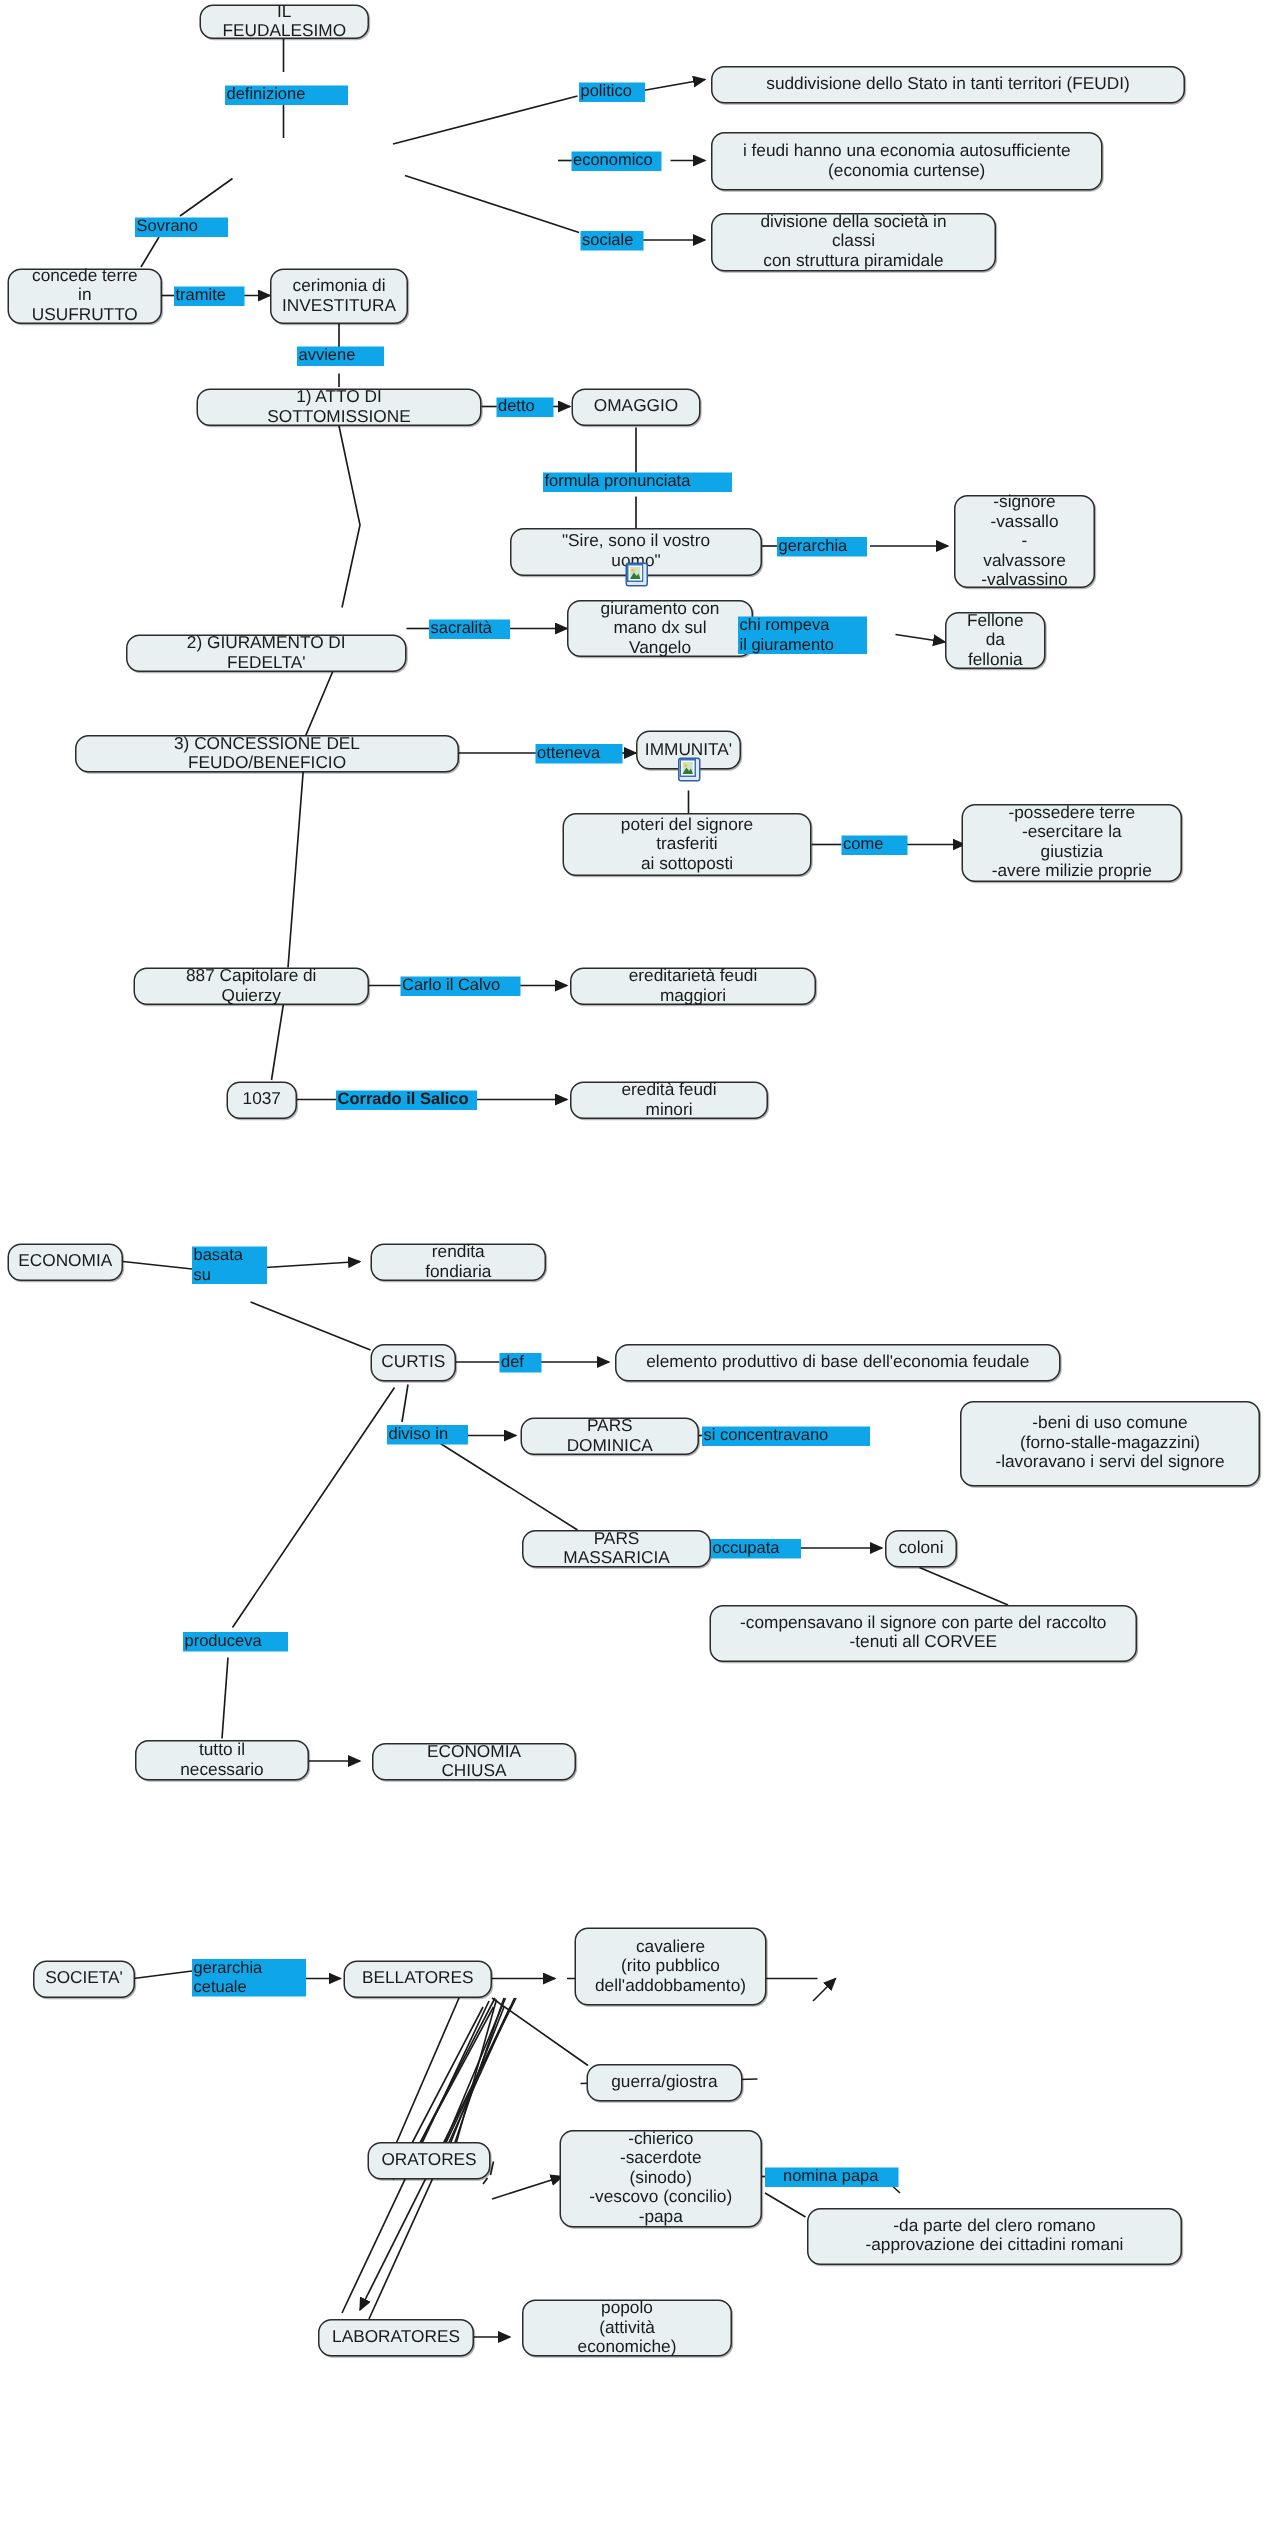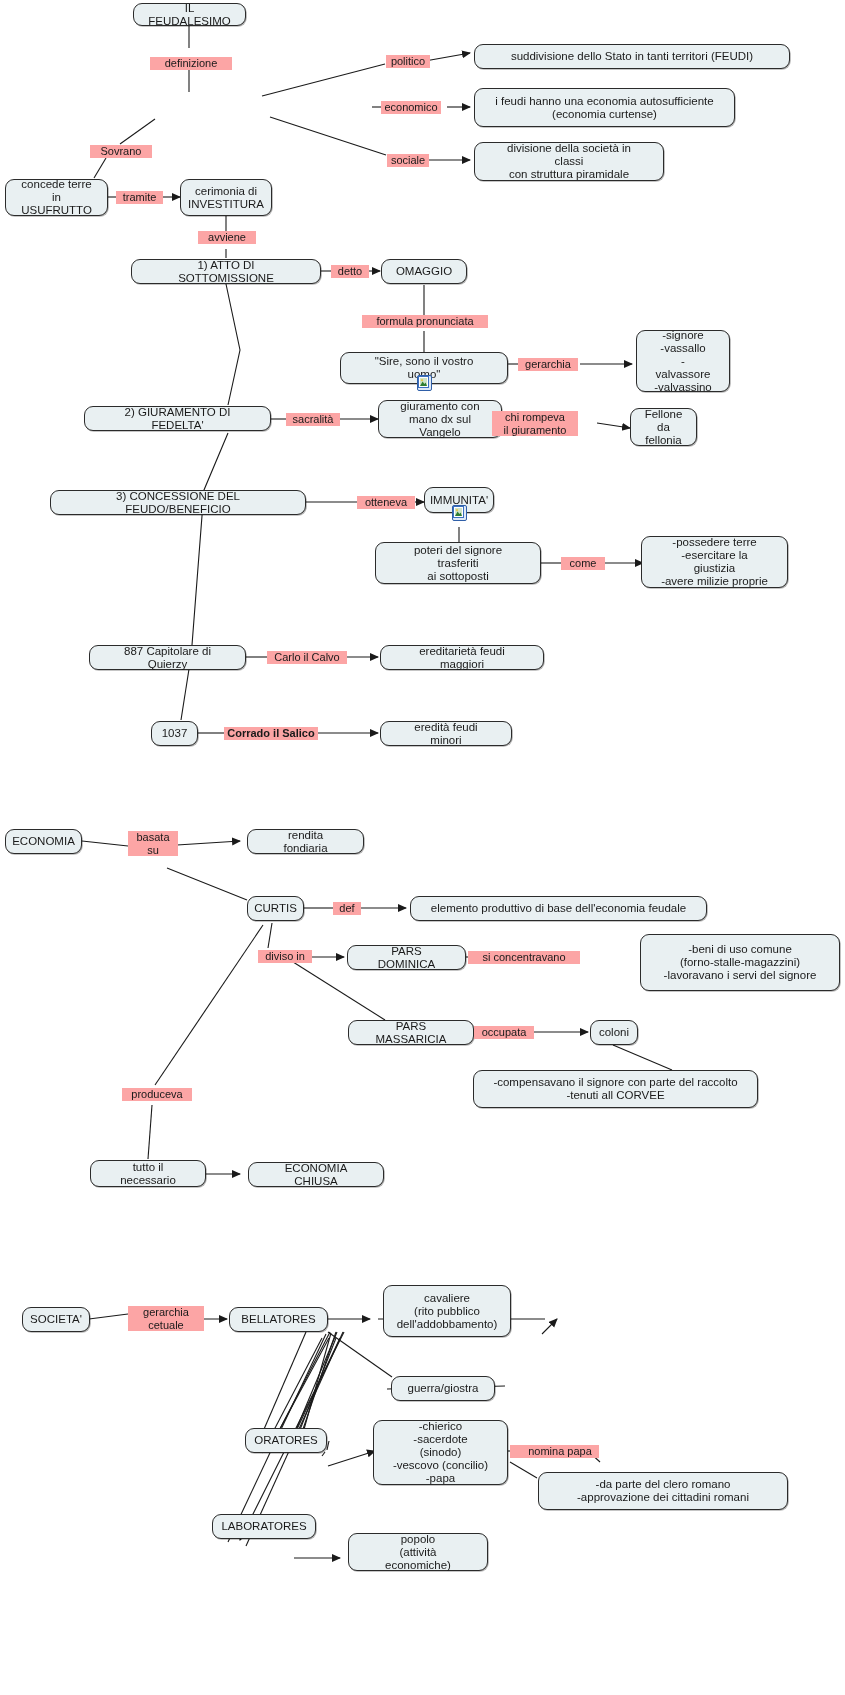--- a/index.html
+++ b/index.html
@@ -34,22 +34,21 @@
     padding:2px 17px;
     white-space:pre-line;
     box-shadow:0.8px 0.8px 0 rgba(0,0,0,0.30);
     z-index:3;
   }
   .label{
     position:absolute;
     font-size:11px;
     line-height:12.5px;
     color:#1a1a1a;
-    background:#fca5a5;
-    text-align:center;
+    background:#0ea5e9;
     white-space:pre-line;
     z-index:4;
     padding:0 1px;
   }
   .resicon{
     position:absolute;
     width:13px;height:14px;
     border:1px solid #2f5fa8;
     border-radius:2px;
     background:#dfe9f7;
@@ -249,21 +248,21 @@
         <path d="M2,10 L4.6,5.6 L6.4,8 L7.6,6.4 L9,10 Z" fill="#2f7d32"></path>
       </svg>
   </span>
 
   <div class="label" style="left:518px;top:358px;width:58px;">gerarchia</div>
   <div class="node" style="left:636px;top:330px;width:94px;height:62px;">-signore
 -vassallo
 -valvassore
 -valvassino</div>
 
-  <div class="node" style="left:84px;top:406px;width:187px;height:25px;">2) GIURAMENTO DI FEDELTA'</div>
+  <div class="node" style="left:84px;top:423px;width:187px;height:25px;">2) GIURAMENTO DI FEDELTA'</div>
   <div class="label" style="left:286px;top:413px;width:52px;">sacralità</div>
   <div class="node" style="left:378px;top:400px;width:124px;height:38px;">giuramento con
 mano dx sul Vangelo</div>
 
   <div class="label" style="left:492px;top:411px;width:84px;">chi rompeva
 il giuramento</div>
   <div class="node" style="left:630px;top:408px;width:67px;height:38px;">Fellone
 da fellonia</div>
 
   <div class="node" style="left:50px;top:490px;width:256px;height:25px;">3) CONCESSIONE DEL FEUDO/BENEFICIO</div>
@@ -331,17 +330,17 @@
 
   <div class="node" style="left:245px;top:1428px;width:82px;height:25px;">ORATORES</div>
   <div class="node" style="left:373px;top:1420px;width:135px;height:65px;">-chierico
 -sacerdote (sinodo)
 -vescovo (concilio)
 -papa</div>
   <div class="label" style="left:510px;top:1445px;width:76px;padding-left:12px;">nomina papa</div>
   <div class="node" style="left:538px;top:1472px;width:250px;height:38px;">-da parte del clero romano
 -approvazione dei cittadini romani</div>
 
-  <div class="node" style="left:212px;top:1514px;width:104px;height:25px;">LABORATORES</div>
+  <div class="node" style="left:212px;top:1546px;width:104px;height:25px;">LABORATORES</div>
   <div class="node" style="left:348px;top:1533px;width:140px;height:38px;">popolo
 (attività economiche)</div>
 
 </div>
 
 </body></html>

